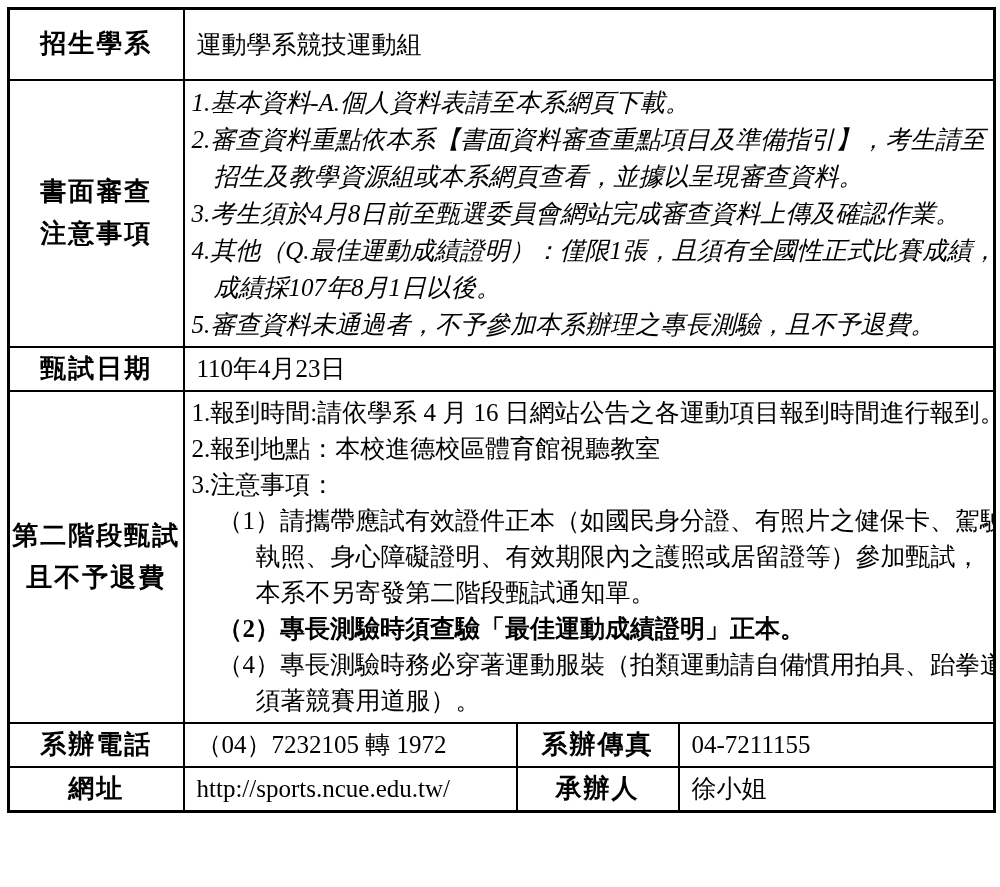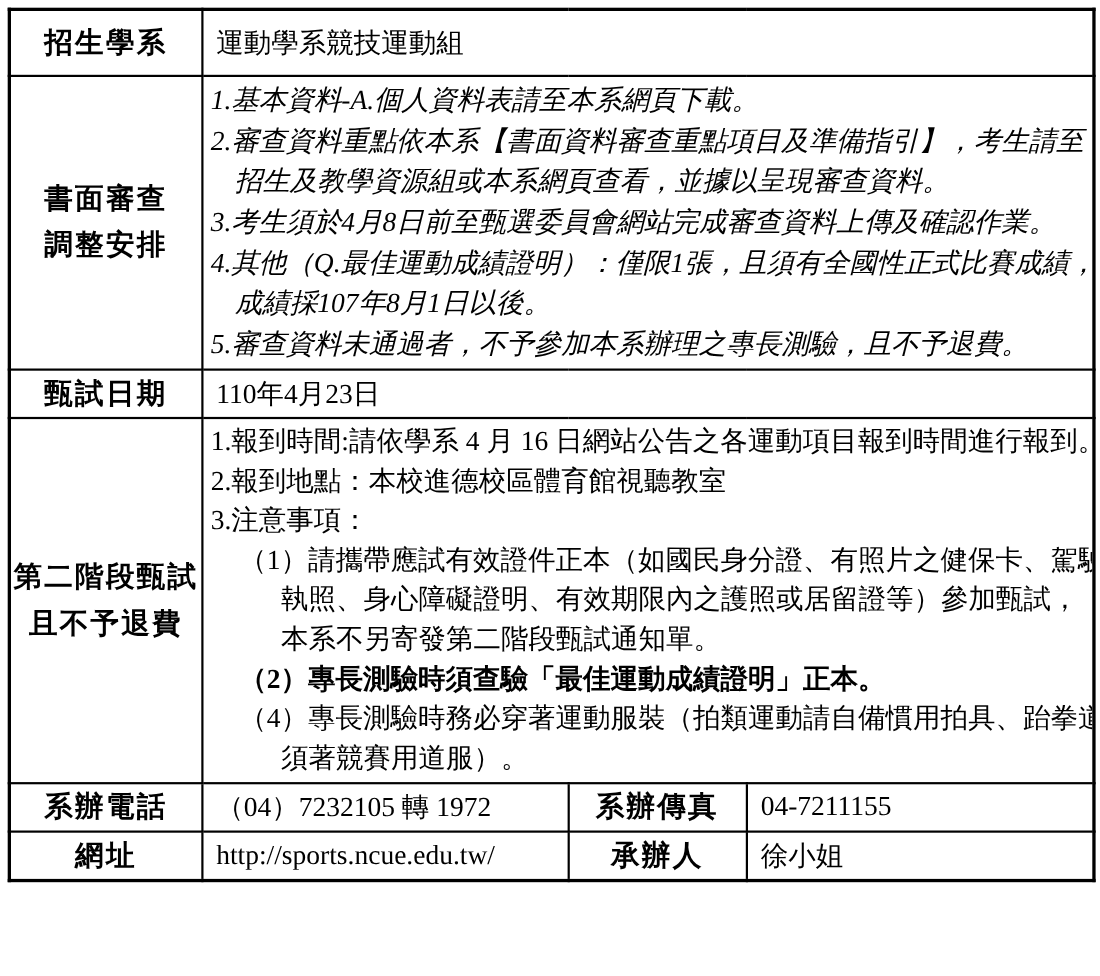--- a/index.html
+++ b/index.html
@@ -67,28 +67,28 @@
 <div class="sheet">
   <table class="doc">
     <colgroup>
       <col style="width:175px">
       <col style="width:333px">
       <col style="width:162px">
       <col style="width:316px">
     </colgroup>
 
     <tbody>
-        <tr style="height:60px">
+        <tr style="height:71px">
       <td class="lbl">招生學系</td>
       <td class="val" colspan="3">運動學系競技運動組</td>
     </tr>
 
     <tr style="height:264px">
       <td class="lbl">書面審查
-調整安排</td>
+注意事項</td>
       <td colspan="3">
         <div class="lines r2">
           <div class="ln">1.基本資料-A.個人資料表請至本系網頁下載。</div>
           <div class="ln">2.審查資料重點依本系【書面資料審查重點項目及準備指引】，考生請至</div>
           <div class="ln cont">招生及教學資源組或本系網頁查看，並據以呈現審查資料。</div>
           <div class="ln">3.考生須於4月8日前至甄選委員會網站完成審查資料上傳及確認作業。</div>
           <div class="ln">4.其他（Q.最佳運動成績證明）：僅限1張，且須有全國性正式比賽成績，</div>
           <div class="ln cont">成績採107年8月1日以後。</div>
           <div class="ln">5.審查資料未通過者，不予參加本系辦理之專長測驗，且不予退費。</div>
         </div>

